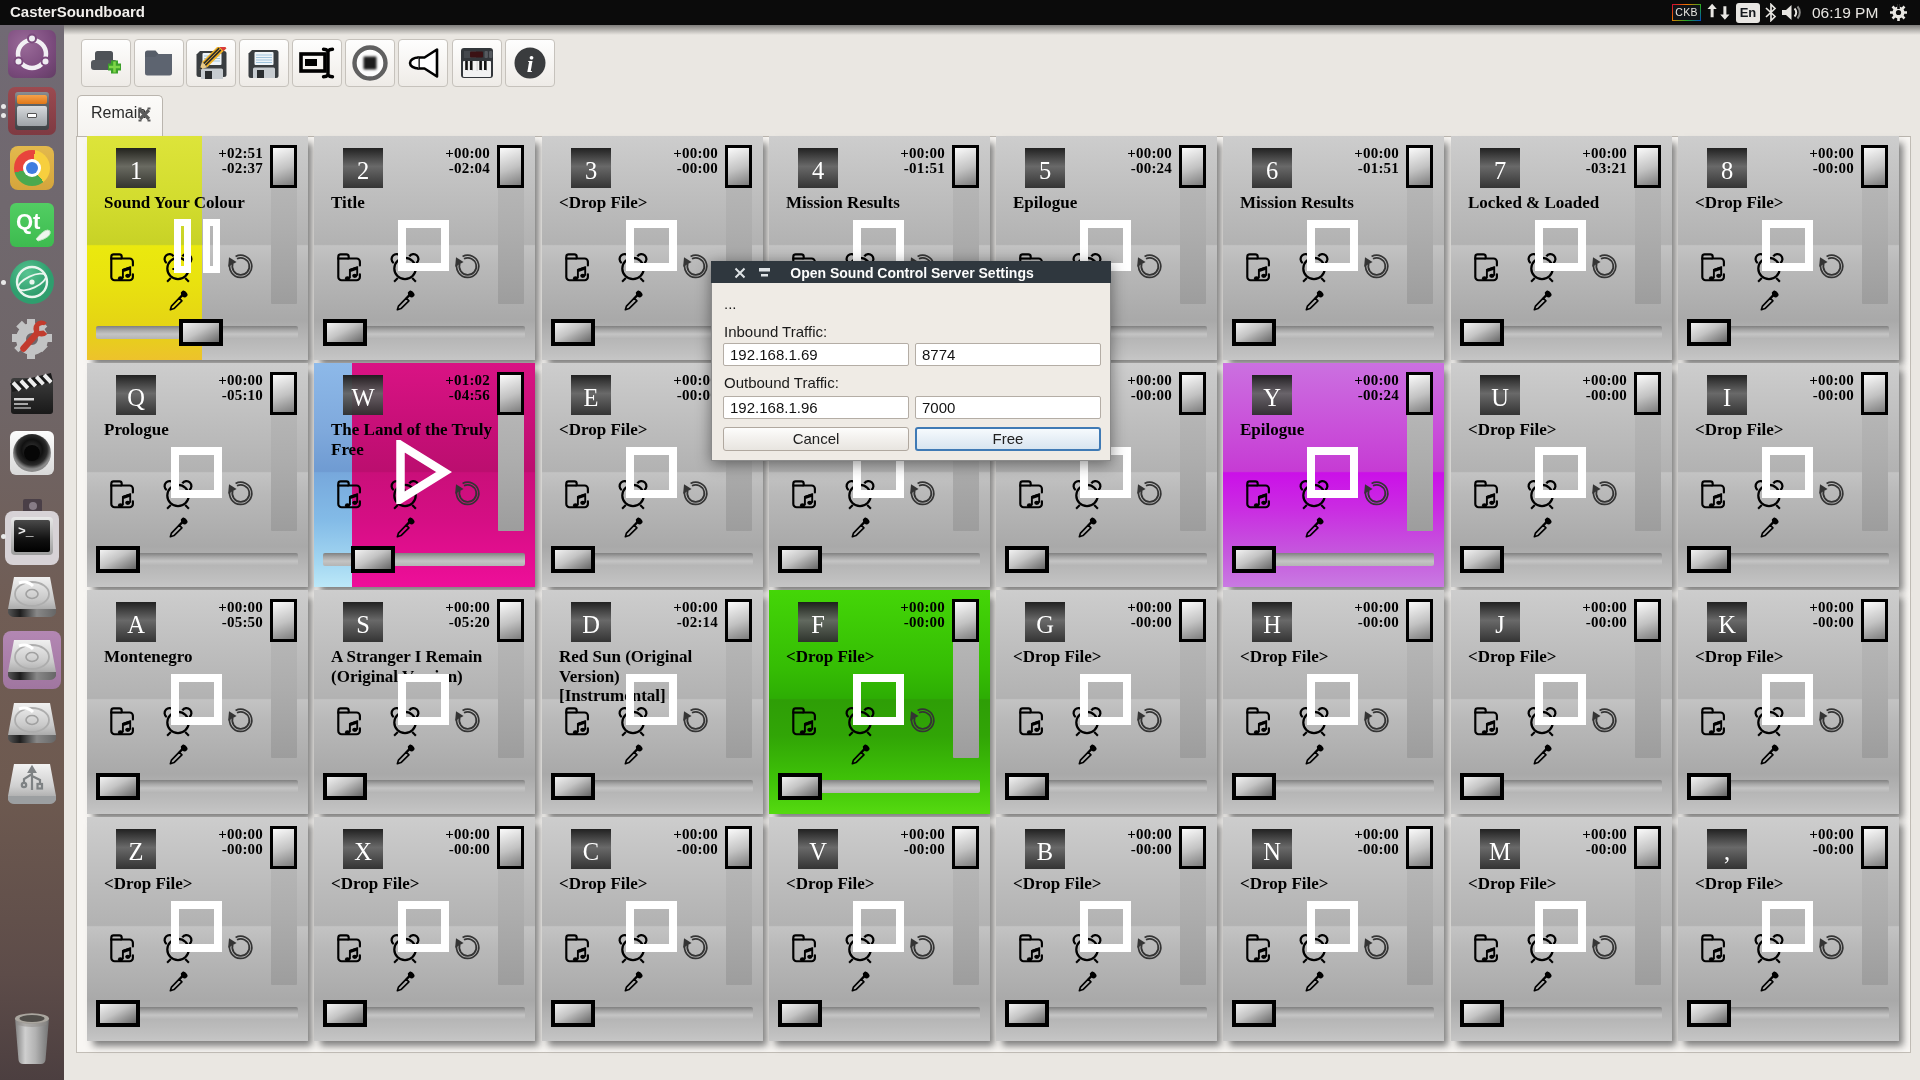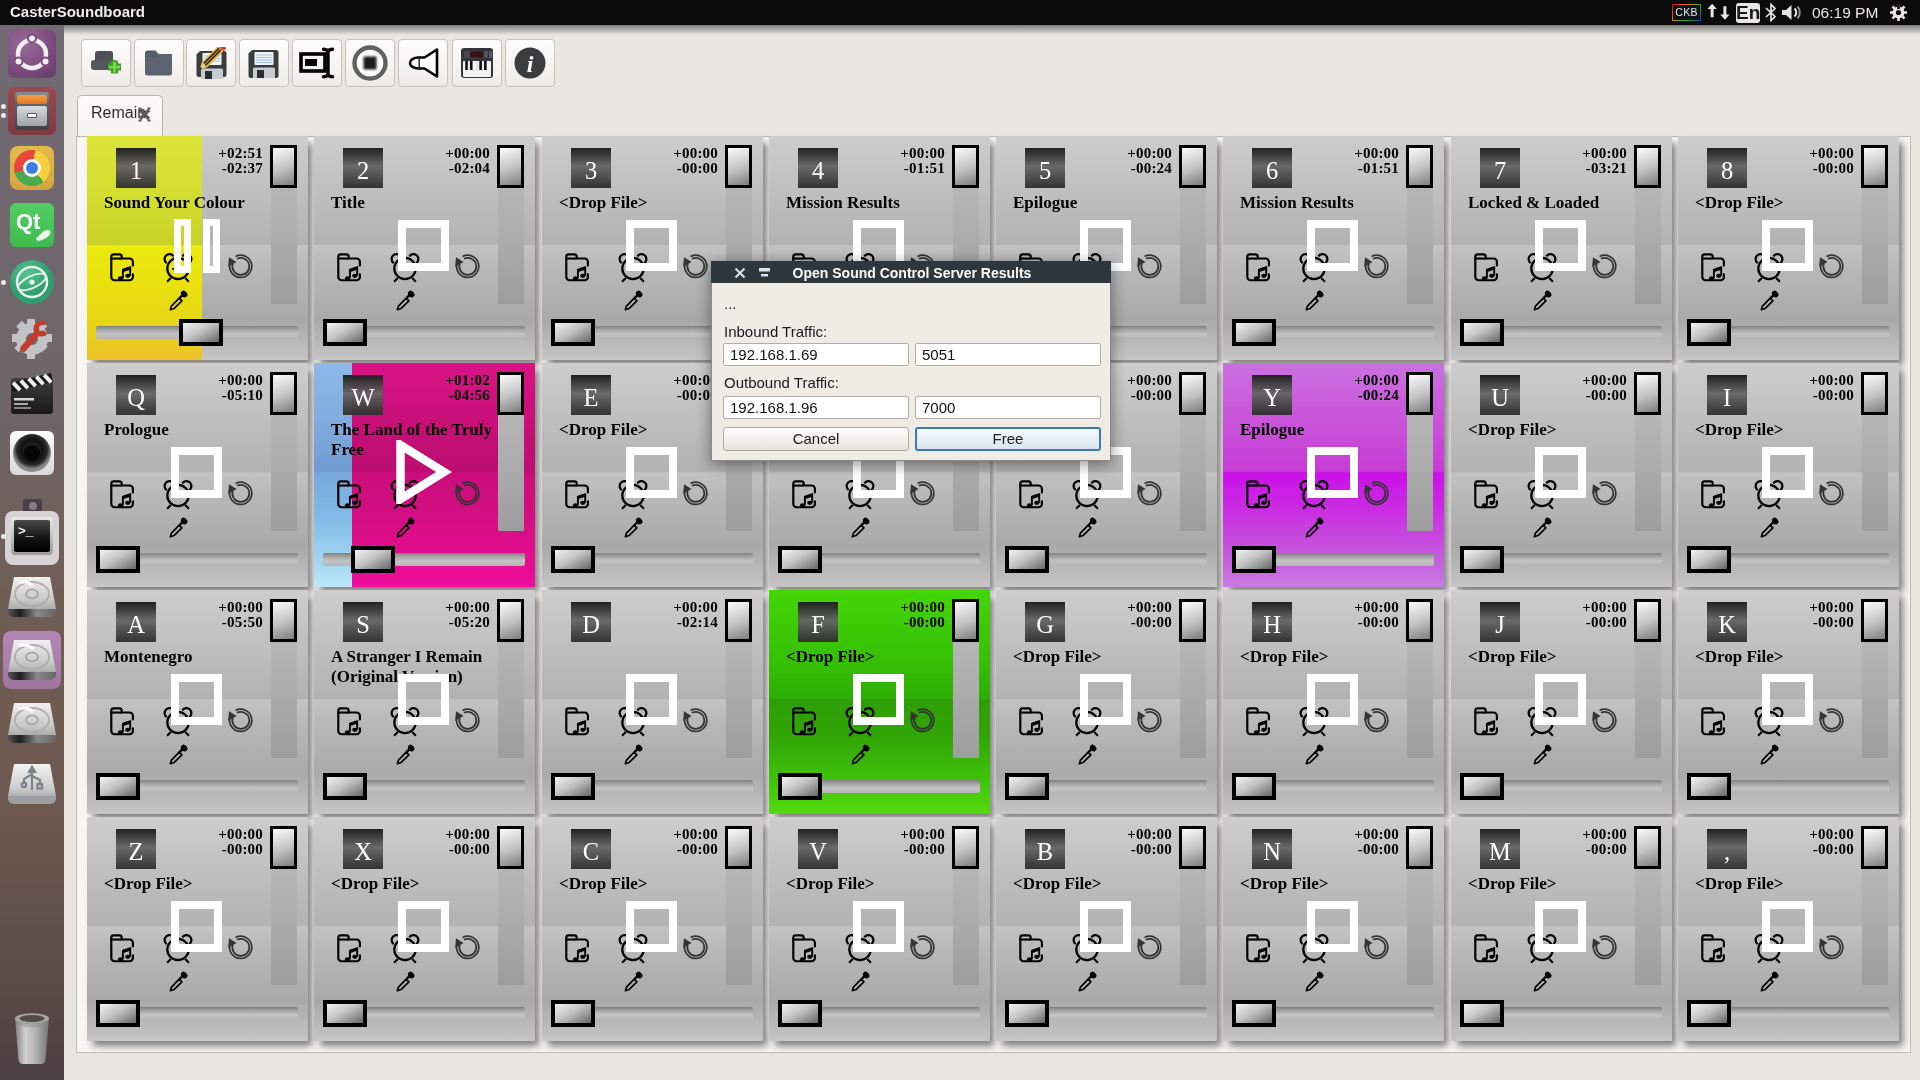--- a/index.html
+++ b/index.html
@@ -49,21 +49,21 @@
 
 <div class="abs" style="left:1672px;top:4px;width:29px;height:17px;background:linear-gradient(135deg,#c03,#e70,#2a2,#04c);padding:1px">
     <div style="width:100%;height:100%;background:#101418;color:#e8e6e2;font-size:10.5px;text-align:center;line-height:14px;letter-spacing:.3px">CKB</div>
   </div>
 
 <svg class="abs" style="left:1707px;top:3px" width="26" height="20" viewBox="0 0 26 20">
     <path d="M7.5 19 v-11 h-4.2 l6.2 -7 6.2 7 h-4.2 v11 z" fill="#e8e6e2" transform="translate(-2,0) scale(.75)"></path>
     <path d="M16.5 1 v11 h4.2 l-6.2 7 -6.2 -7 h4.2 v-11 z" fill="#e8e6e2" transform="translate(7,2.5) scale(.75)"></path>
   </svg>
 
-<div class="abs" style="left:1736px;top:2.5px;width:24px;height:20px;background:#e8e6e2;border-radius:3px;color:#14181c;font-size:19px;font-weight:bold;text-align:center;line-height:20px">En</div>
+<div class="abs" style="left:1736px;top:2.5px;width:24px;height:20px;background:#e8e6e2;border-radius:3px;color:#14181c;font-size:13px;font-weight:bold;text-align:center;line-height:20px">En</div>
 
 <svg class="abs" style="left:1764px;top:3px" width="14" height="19" viewBox="0 0 14 19">
     <path d="M2 5 L11 13.5 L7 17.5 L7 1.5 L11 5.5 L2 14" fill="none" stroke="#e8e6e2" stroke-width="1.7"></path>
   </svg>
 
 <svg class="abs" style="left:1781px;top:4px" width="26" height="17" viewBox="0 0 26 17">
     <path d="M1 6 h4 l5.5 -5 v15 l-5.5 -5 h-4 z" fill="#e8e6e2"></path>
     <path d="M13.5 4.5 a5.5 5.5 0 0 1 0 8" fill="none" stroke="#e8e6e2" stroke-width="2"></path>
     <path d="M16.5 2.5 a9 9 0 0 1 0 12" fill="none" stroke="#8a8a88" stroke-width="2"></path>
   </svg>
@@ -1313,20 +1313,21 @@
 
   <div class="hh" style="left:9px"></div>
 </div>
 
 <div class="tile" style="left:542px;top:590px;background:linear-gradient(180deg,#cdcdcd 0%,#bcbcbc 30%,#b2b2b2 48.4%,#c3c3c3 49%,#b9b9b9 58%,#a9a9a9 82%,#c0c0c0 97%,#c6c6c6 100%)">
 
   <div class="key">D</div>
 
   <div class="time">+00:00<br>-02:14</div>
 
+  <div class="ttl">Red Sun (Original Version) [Instrumental]</div>
 
   <div class="ic" style="left:20px;top:114px"><svg width="30" height="33" viewBox="0 0 30 33">
         <path d="M4.3 8.6 v-1.9 a2.3 2.3 0 0 1 2.3 -2.3 h5.8 a2.3 2.3 0 0 1 2.3 2.3 v1.8 h7.9 a3.3 3.3 0 0 1 3.3 3.3 v3.6 M25.9 24.2 v2.7 a3.3 3.3 0 0 1 -3.3 3.3 h-15 a3.3 3.3 0 0 1 -3.3 -3.3 v-18.3" fill="none" stroke="#000" stroke-width="2.15" stroke-linecap="round"></path>
         <path d="M3.3 8.55 h11.3" stroke="#000" stroke-width="2.15"></path>
         <path d="M15.9 28.2 v-8.3 l7.3 -2.6 v8.4" fill="none" stroke="#000" stroke-width="1.9"></path>
         <ellipse cx="13.5" cy="28.4" rx="2.6" ry="2.1"></ellipse>
         <ellipse cx="20.8" cy="25.8" rx="2.6" ry="2.1"></ellipse>
         <path d="M15.9 20.6 l7.3 -2.6" stroke="#000" stroke-width="3.2"></path>
       </svg></div>
 
@@ -2033,29 +2034,29 @@
 
   <svg class="abs" style="left:22px;top:5px" width="12" height="12" viewBox="0 0 12 12">
       <path d="M1.5 1.5 L10.5 10.5 M10.5 1.5 L1.5 10.5" stroke="#dfe3e6" stroke-width="2"></path>
     </svg>
 
   <svg class="abs" style="left:46px;top:5px" width="13" height="12" viewBox="0 0 13 12">
       <rect x="1" y="1" width="11" height="3.5" fill="#dfe3e6"></rect>
       <rect x="3" y="7" width="7" height="2.5" fill="#dfe3e6"></rect>
     </svg>
 
-  <div class="abs" style="left:0;top:3px;width:400px;text-align:center;color:#fcfcfc;font-size:14px;font-weight:bold">Open Sound Control Server Results</div>
+  <div class="abs" style="left:0;top:3px;width:400px;text-align:center;color:#fcfcfc;font-size:14px;font-weight:bold">Open Sound Control Server Settings</div>
 
   <div class="dlbl" style="left:12px;top:33px">...</div>
 
   <div class="dlbl" style="left:12px;top:61px">Inbound Traffic:</div>
 
   <div class="fld" style="left:11px;top:81px">192.168.1.69</div>
 
-  <div class="fld" style="left:203px;top:81px">5051</div>
+  <div class="fld" style="left:203px;top:81px">8774</div>
 
   <div class="dlbl" style="left:12px;top:112px">Outbound Traffic:</div>
 
   <div class="fld" style="left:11px;top:134px">192.168.1.96</div>
 
   <div class="fld" style="left:203px;top:134px">7000</div>
 
   <div class="dbtn" style="left:11px;top:165px">Cancel</div>
 
   <div class="dbtn" style="left:203px;top:165px;border:2px solid #3f7ab5;line-height:20px;background:linear-gradient(180deg,#f6fafd 0%,#e8f0f7 45%,#d8e5f0 100%)">Free</div>

